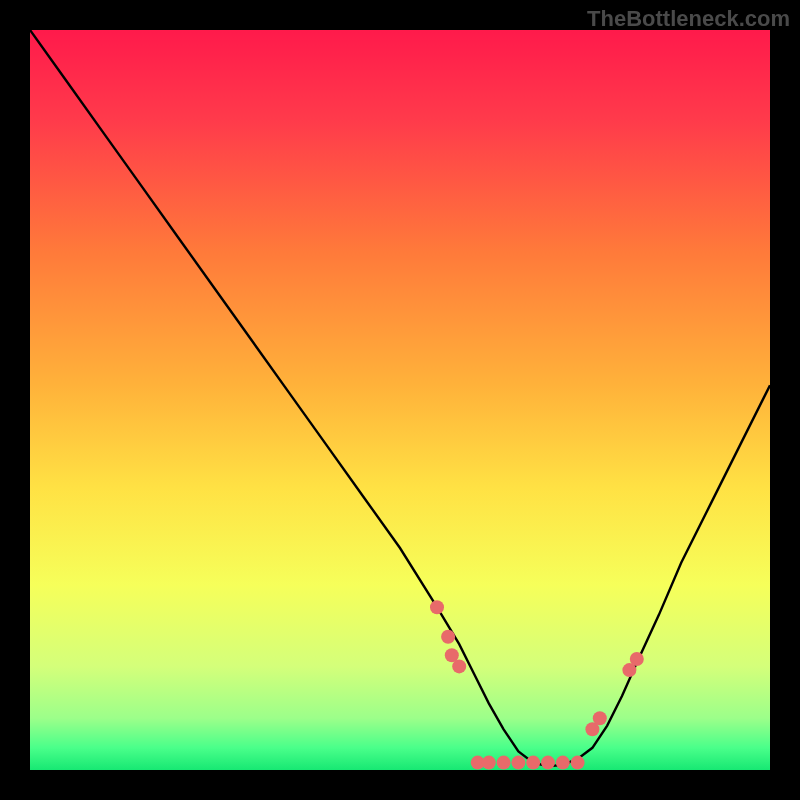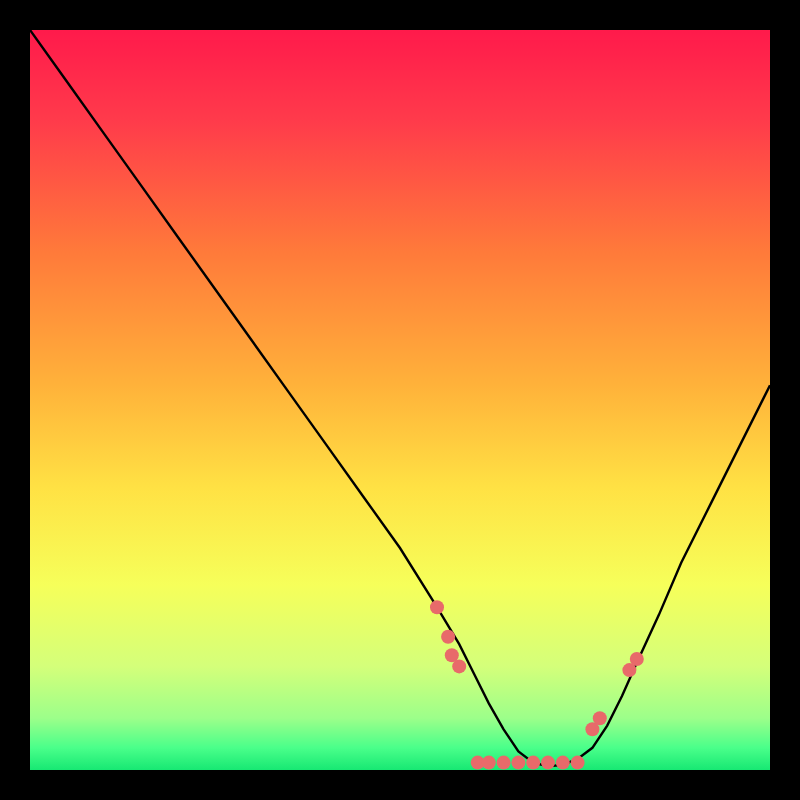--- a/index.html
+++ b/index.html
@@ -34,20 +34,21 @@
     height: 740px;
   }
   svg {
     display: block;
   }
 </style>
 </head>
 <body>
 
 <div class="container">
+  <div class="watermark">TheBottleneck.com</div>
   <div class="plot">
     <svg id="chart-svg" width="740" height="740" viewBox="0 0 740 740">
       <defs>
         <linearGradient id="bg-grad" x1="0" y1="0" x2="0" y2="1">
             <stop offset="0.0%" stop-color="#ff1a4b"></stop>
             <stop offset="12.0%" stop-color="#ff3a4b"></stop>
             <stop offset="30.0%" stop-color="#ff7a3a"></stop>
             <stop offset="48.0%" stop-color="#ffb23a"></stop>
             <stop offset="62.0%" stop-color="#ffe244"></stop>
             <stop offset="75.0%" stop-color="#f6ff5a"></stop>

